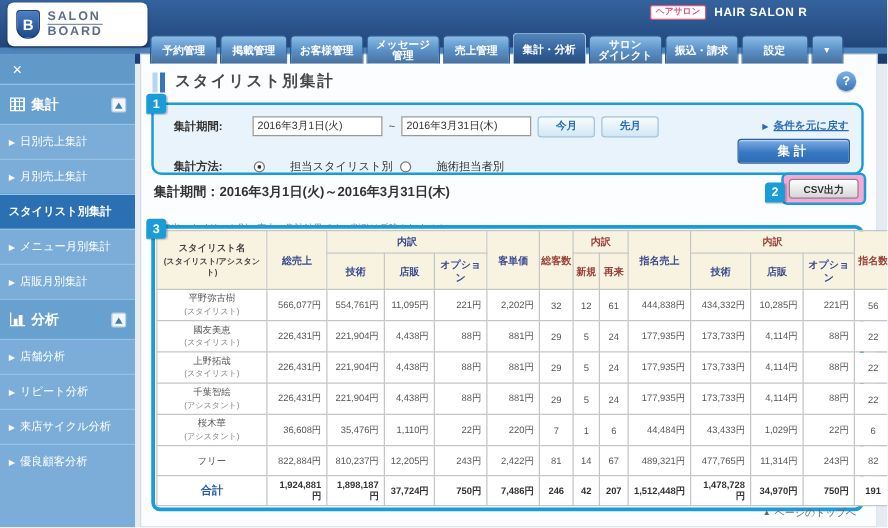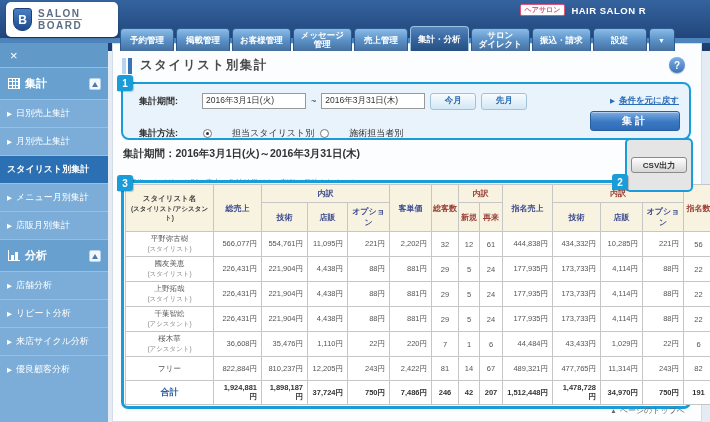--- a/index.html
+++ b/index.html
@@ -100,21 +100,21 @@
                 border:1px solid #2a5f9f; border-radius:3px; color:#fff; font-weight:bold;
                 font-size:10px; display:flex; align-items:center; justify-content:center;
                 letter-spacing:3px; box-shadow:inset 0 1px 0 rgba(255,255,255,.45); cursor:pointer; }
 
   
   .summary-row { position:relative; margin:7px 10px 0 10px; height:28px; }
   .summary-period { font-size:10.5px; font-weight:bold; color:#333; }
   .summary-note { font-size:7.5px; color:#777; margin-top:17px; }
   .csv-wrap { position:absolute; right:-2px; top:-9px; display:flex; align-items:flex-end; z-index:5; }
   .badge-2 { position:static; margin-right:-3px; margin-bottom:2px; }
-  .csv-hl { border:2px solid #1a9cd8; border-radius:5px; padding:17px 4px; background:#e5e5e5; }
+  .csv-hl { border:2px solid #1a9cd8; border-radius:5px; padding:3px 4px; background:#f9a8d4; }
   .btn-csv { width:56px; height:16px; background:linear-gradient(180deg,#fefefe,#d6d6d6);
              border:1px solid #8a8a8a; border-radius:3px; font-size:8px; font-weight:bold;
              color:#333; display:flex; align-items:center; justify-content:center; cursor:pointer; }
 
   
   .table-wrap { position:relative; margin:5px 10px 0 8px; border:3px solid #1a9cd8;
                 border-radius:7px; padding:1px; background:#fff; }
   .badge-3 { left:-7px; top:-8px; }
   table { width:100%; border-collapse:collapse; table-layout:fixed; }
   th, td { border:1px solid #c6c6c6; overflow:hidden; }

